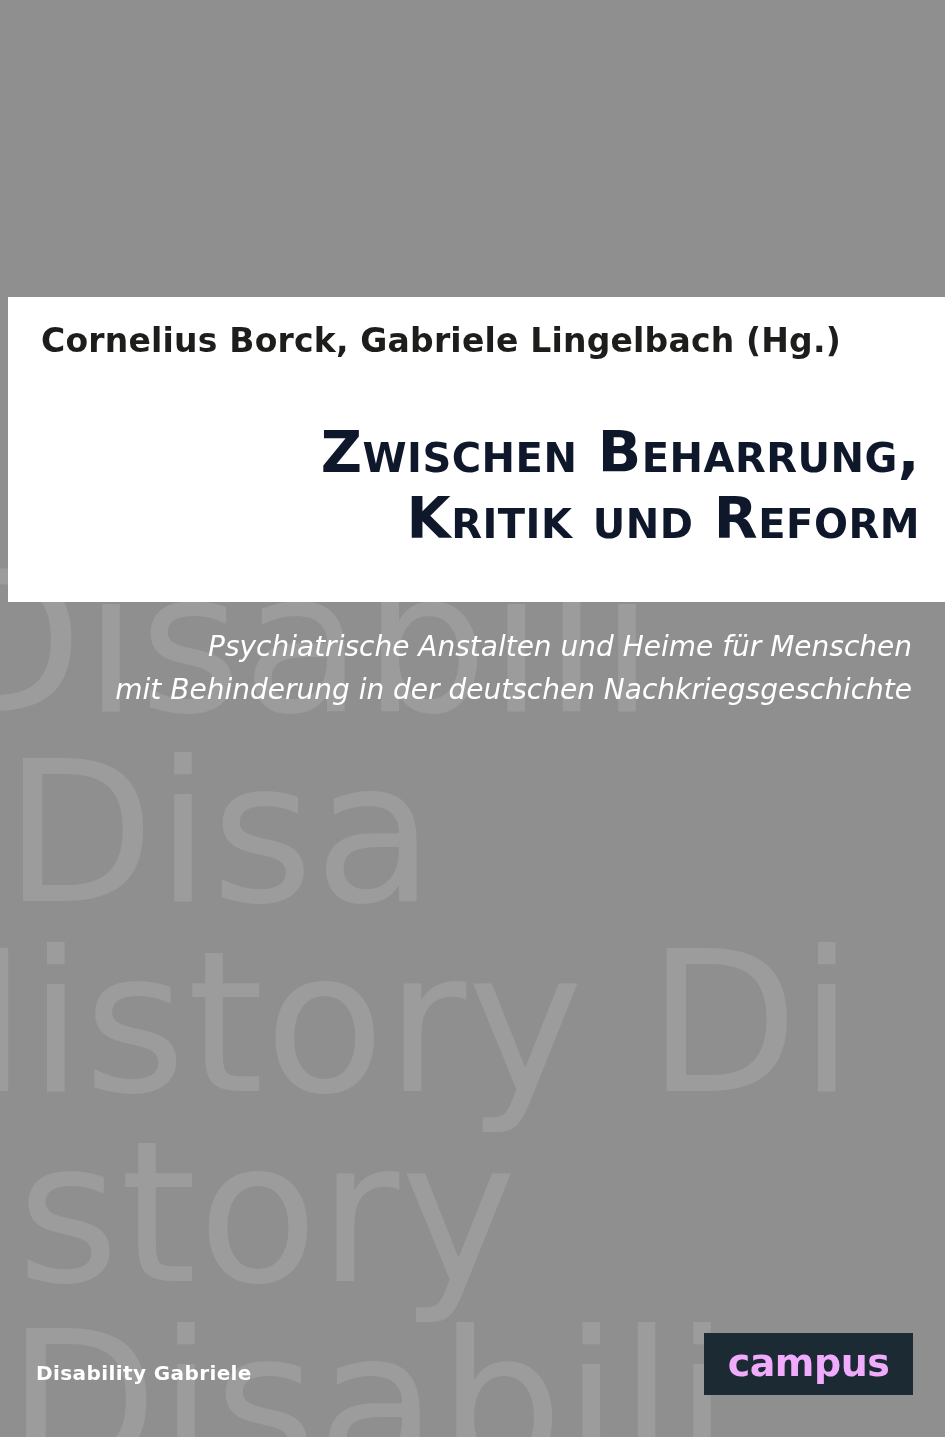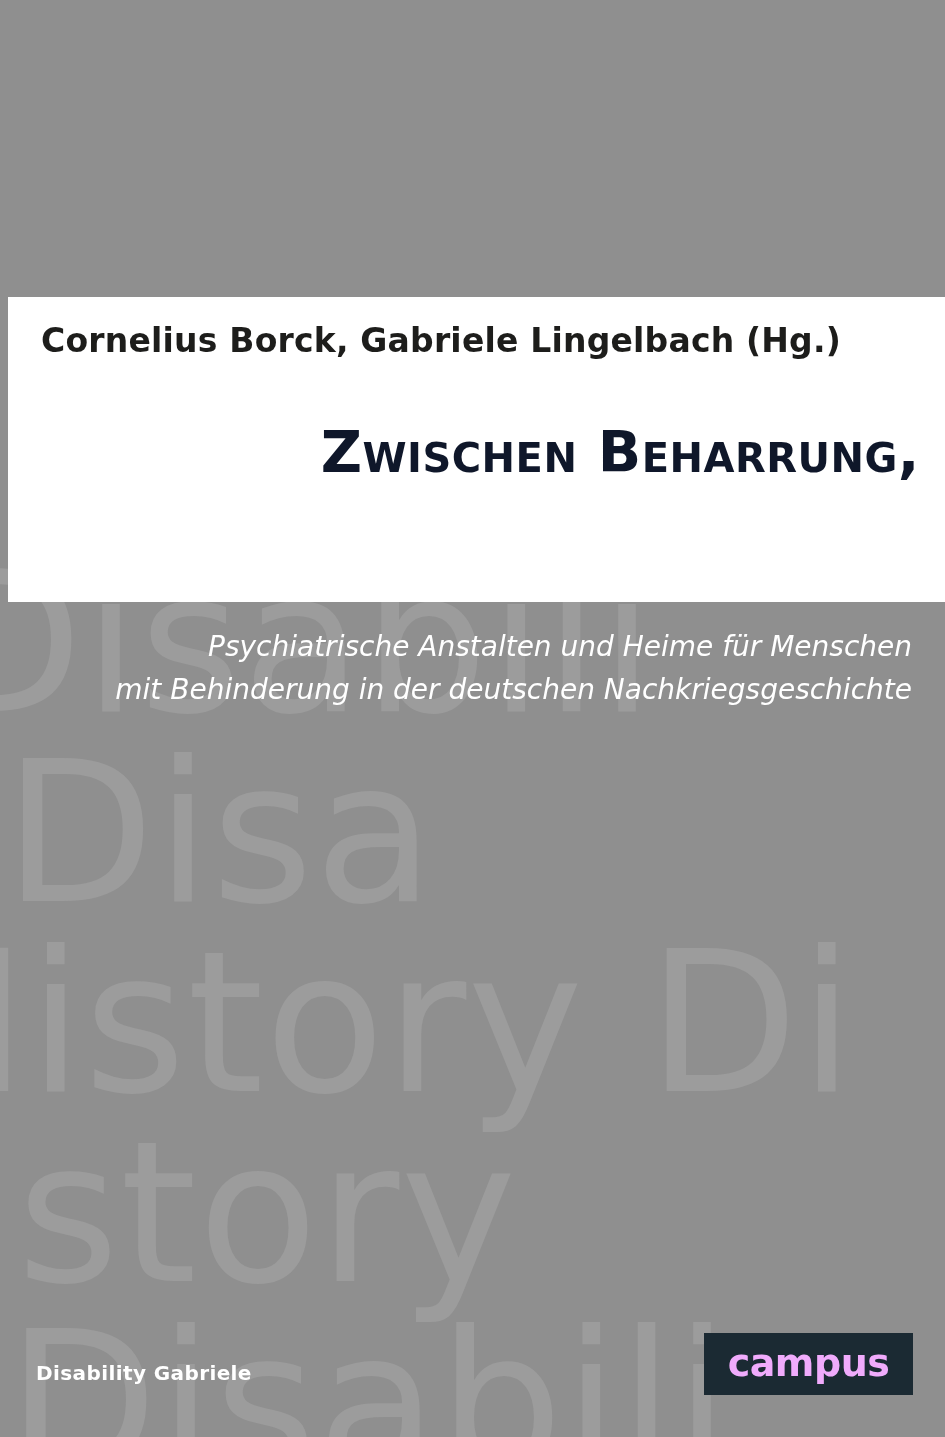--- a/index.html
+++ b/index.html
@@ -141,20 +141,21 @@
     <div class="wm-row r2">story Disa</div>
     <div class="wm-row r3">History Di</div>
     <div class="wm-row r4">ty History</div>
     <div class="wm-row r5">ry Disabili</div>
   </div>
 
   <div class="title-band">
     <div class="authors">Cornelius Borck, Gabriele Lingelbach (Hg.)</div>
     <div class="main-title">
       <span class="line">Zwischen Beharrung,</span>
+      <span class="line">Kritik und Reform</span>
     </div>
   </div>
 
   <div class="subtitle">
     <span class="line">Psychiatrische Anstalten und Heime für Menschen</span>
     <span class="line">mit Behinderung in der deutschen Nachkriegsgeschichte</span>
   </div>
 
   <div class="series-label">Disability Gabriele</div>
 

